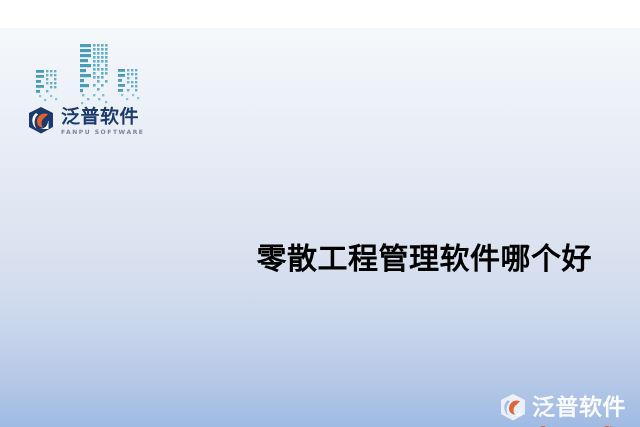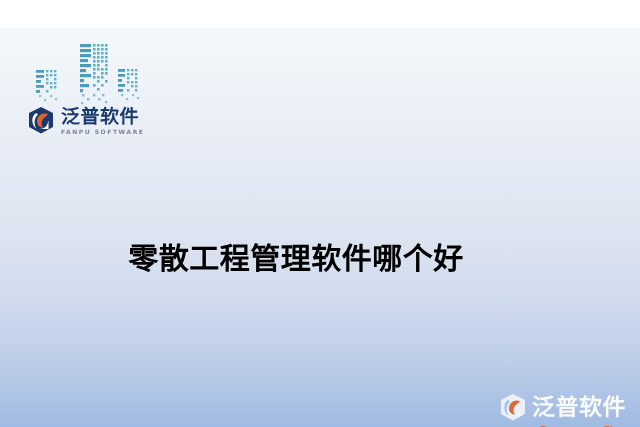--- a/index.html
+++ b/index.html
@@ -93,21 +93,21 @@
     letter-spacing: 1.55px;
     white-space: nowrap;
   }
 
   
   #headline {
     position: absolute;
     left: 0;
     top: 214px;
     width: 640px;
-    text-align: center;
+    text-align: right;
     padding-right: 48px;
     box-sizing: border-box;
     font-family: "DejaVu Sans", "Liberation Sans", sans-serif;
     font-size: 30px;
     font-weight: 700;
     color: #000000;
     letter-spacing: 0.5px;
     line-height: 1.15;
     white-space: nowrap;
   }

